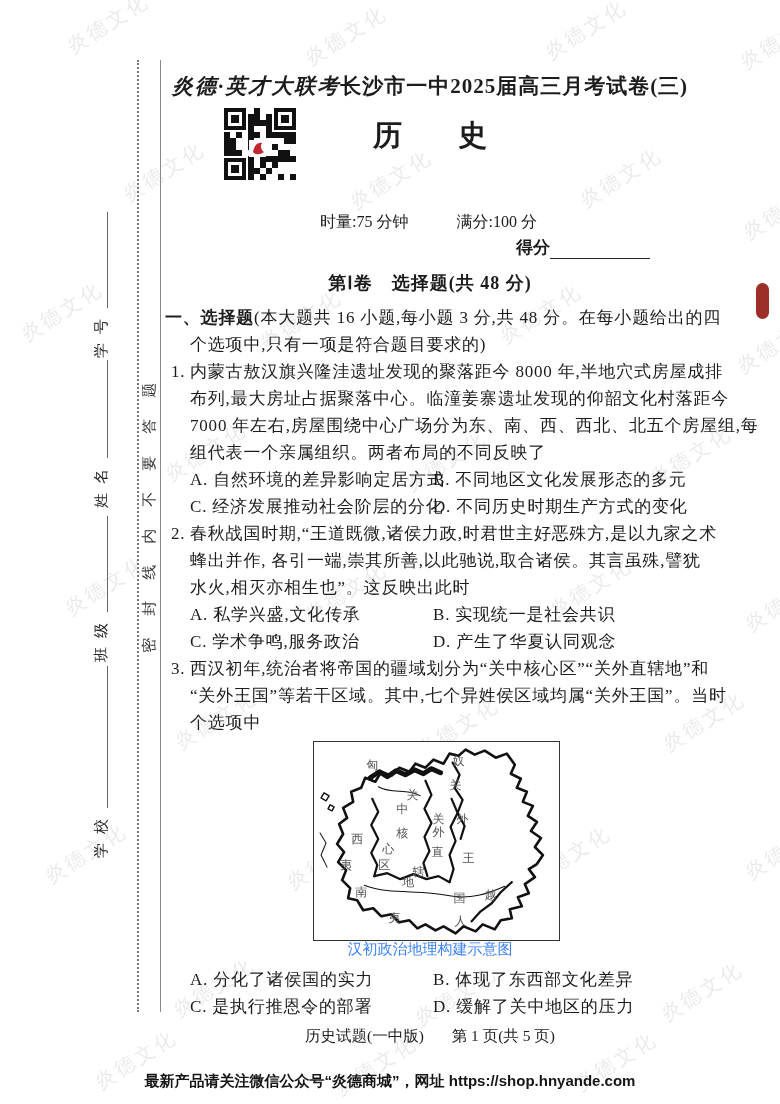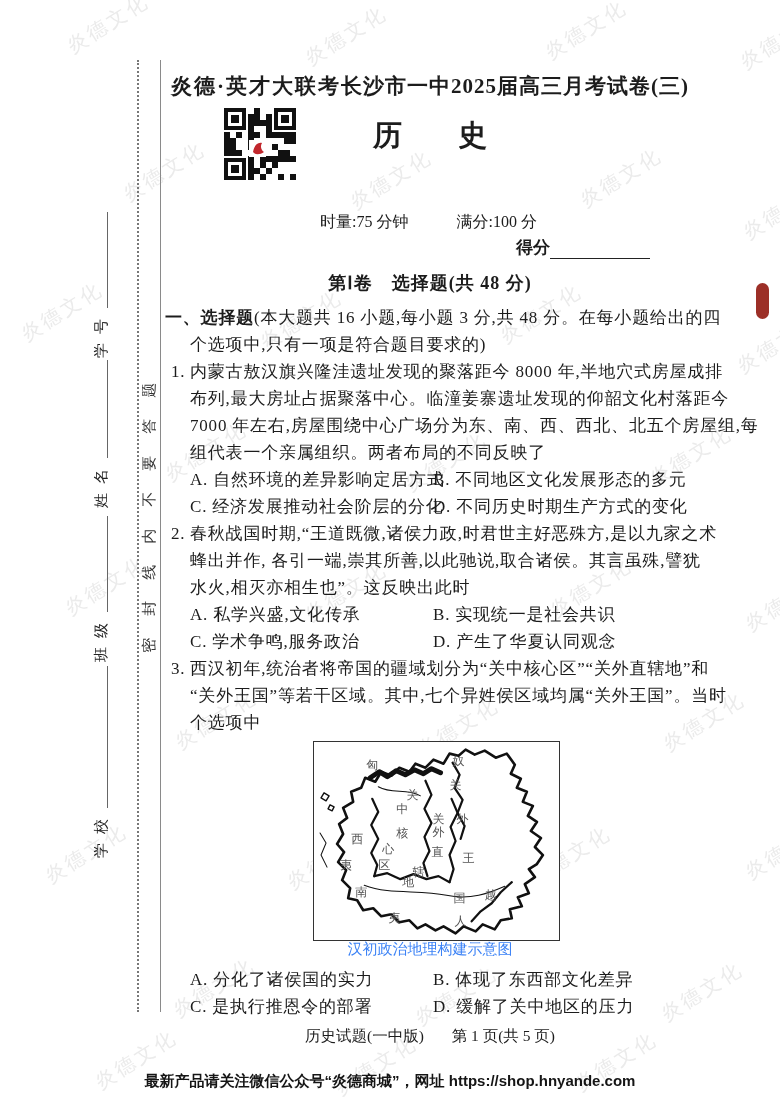--- a/index.html
+++ b/index.html
@@ -14,21 +14,21 @@
   .rail-label{position:absolute;height:22px;transform-origin:0 100%;transform:rotate(-90deg);
       display:flex;align-items:flex-end;font-size:15px;color:#222;}
   .rl-text{letter-spacing:9px;line-height:20px;padding-right:2px;white-space:nowrap;}
   .rl-blank{flex:1;border-bottom:1.2px solid #666;margin-bottom:3px;height:10px;}
   .seal-col{position:absolute;left:139px;top:372px;width:20px;}
   .seal-ch{height:36.4px;width:20px;display:flex;align-items:center;justify-content:center;
       font-size:15px;color:#333;transform:rotate(-90deg);}
   
   .centered{position:absolute;left:150px;width:560px;text-align:center;}
   .exam-title{top:72px;font-size:21px;font-weight:bold;letter-spacing:1px;}
-  .exam-title .brand{font-weight:900;letter-spacing:2px;}
+  .exam-title .brand{font-style:italic;font-weight:900;letter-spacing:2px;}
   .subject{top:116px;display:flex;justify-content:center;gap:56px;font-size:29px;font-weight:bold;}
   .qr-wrap{position:absolute;left:224px;top:108px;width:72px;height:72px;}
   .meta-line{position:absolute;left:320px;top:212px;font-size:16px;}
   .meta-line span{margin-right:44px;}
   .score-line{position:absolute;left:516px;top:236px;font-size:17px;font-weight:bold;}
   .score-blank{display:inline-block;width:100px;border-bottom:1.5px solid #222;height:17px;vertical-align:bottom;}
   .section-title{top:271px;font-size:18px;font-weight:bold;letter-spacing:1px;}
   
   .body-lines{position:absolute;left:163px;top:304px;width:545px;font-size:17px;letter-spacing:0.8px;}
   .bline{height:27px;line-height:27px;padding-left:27px;position:relative;white-space:nowrap;}

